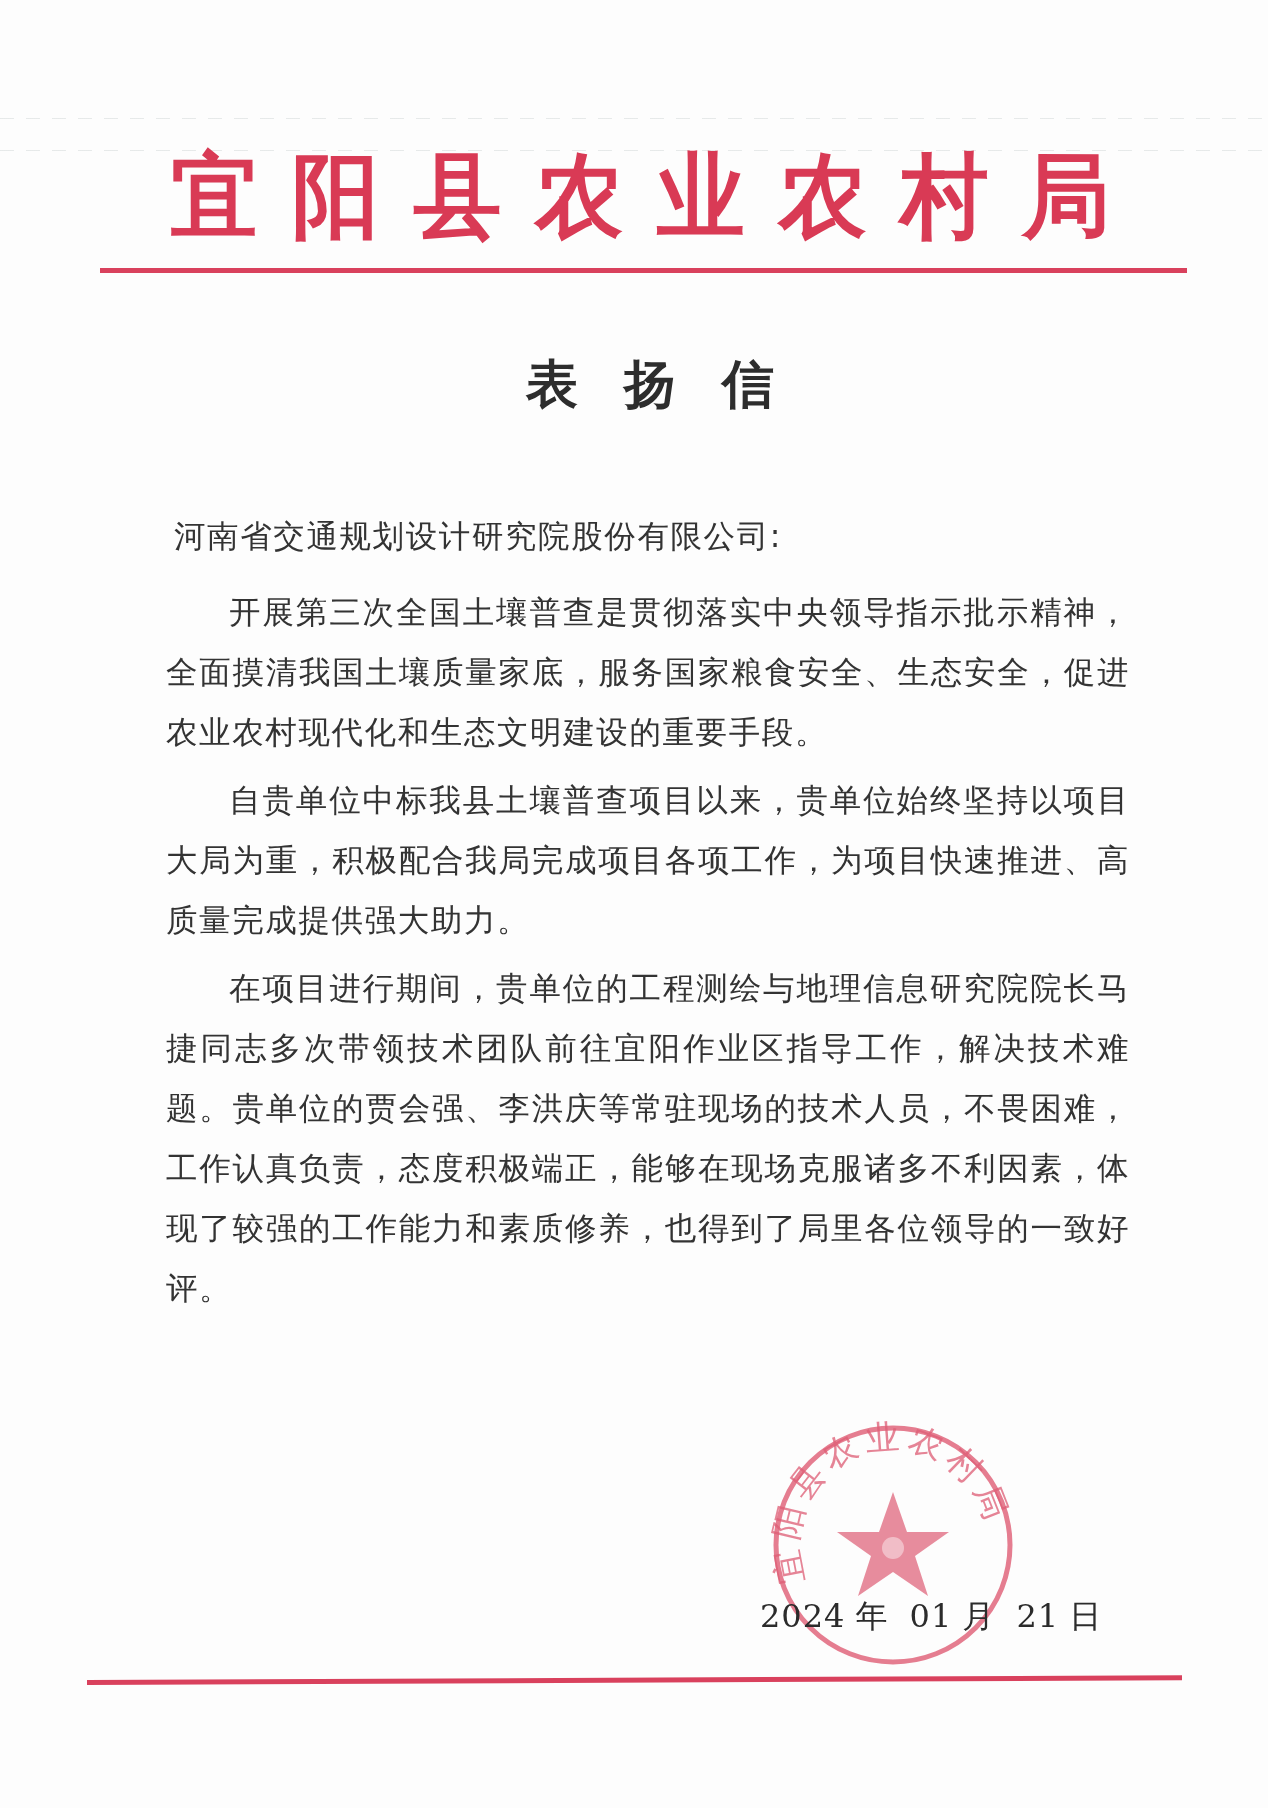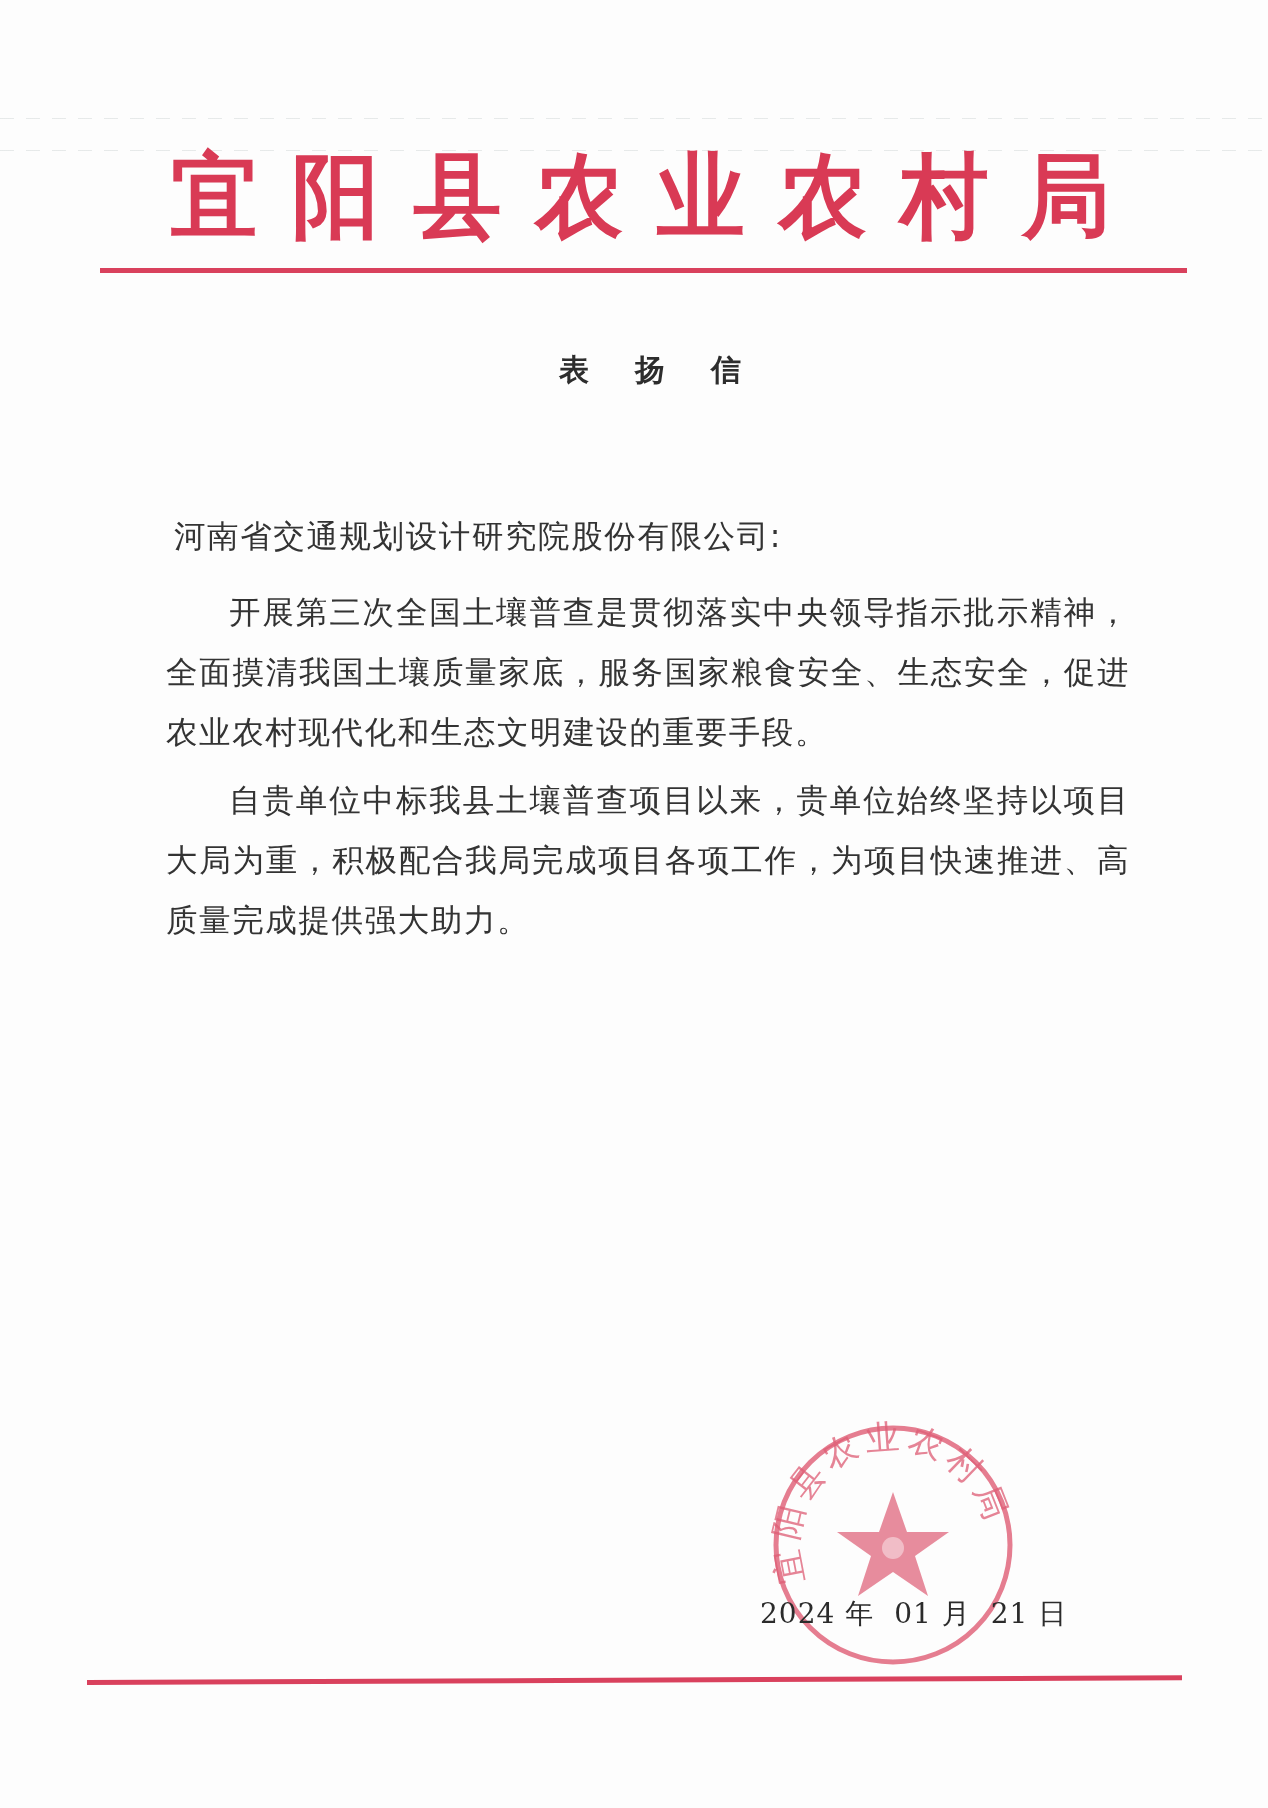--- a/index.html
+++ b/index.html
@@ -66,21 +66,21 @@
       width: 1095px;
       transform: rotate(-0.25deg);
       transform-origin: left center;
     }
     .doc-title {
       position: absolute;
       left: 480px;
       top: 350px;
       width: 340px;
       text-align: center;
-      font-size: 30px;
+      font-size: 52px;
       font-weight: bold;
       letter-spacing: 46px;
       padding-left: 46px;
       color: #2d2d2d;
       box-sizing: border-box;
     }
     .body-text {
       position: absolute;
       left: 158px;
       top: 490px;
@@ -99,21 +99,21 @@
       margin: 8px;
       text-indent: 2em;
       text-align: justify;
     }
     .para + .para { margin-top: 0; }
     .date-line {
       position: absolute;
       left: 760px;
       top: 1595px;
       font-family: "DejaVu Serif", "Liberation Serif", serif;
-      font-size: 28px;
+      font-size: 32px;
       color: #2b2b2b;
       letter-spacing: 1px;
       z-index: 2;
     }
     .date-line span { margin-right: 10px; }
     .seal {
       position: absolute;
       left: 768px;
       top: 1420px;
       width: 250px;
@@ -142,20 +142,21 @@
   </div>
 
   <div class="red-rule rule-top"></div>
 
   <div class="doc-title">表扬信</div>
 
   <div class="body-text">
     <p class="salutation">河南省交通规划设计研究院股份有限公司:</p>
     <p class="para">开展第三次全国土壤普查是贯彻落实中央领导指示批示精神，全面摸清我国土壤质量家底，服务国家粮食安全、生态安全，促进农业农村现代化和生态文明建设的重要手段。</p>
     <p class="para">自贵单位中标我县土壤普查项目以来，贵单位始终坚持以项目大局为重，积极配合我局完成项目各项工作，为项目快速推进、高质量完成提供强大助力。</p>
+    <p class="para">在项目进行期间，贵单位的工程测绘与地理信息研究院院长马捷同志多次带领技术团队前往宜阳作业区指导工作，解决技术难题。贵单位的贾会强、李洪庆等常驻现场的技术人员，不畏困难，工作认真负责，态度积极端正，能够在现场克服诸多不利因素，体现了较强的工作能力和素质修养，也得到了局里各位领导的一致好评。</p>
   </div>
 
   <svg class="seal" viewBox="0 0 250 250">
     <defs>
       <path id="sealArc" d="M 45 175 A 95 95 0 1 1 205 175"></path>
     </defs>
     <circle cx="125" cy="125" r="117" fill="none" stroke="#d9415d" stroke-width="5" opacity="0.8"></circle>
     <text font-family="DejaVu Serif, serif" font-size="34" fill="#d9415d" opacity="0.75" letter-spacing="6">
       <textPath href="#sealArc" startOffset="4%">宜阳县农业农村局</textPath>
     </text>

